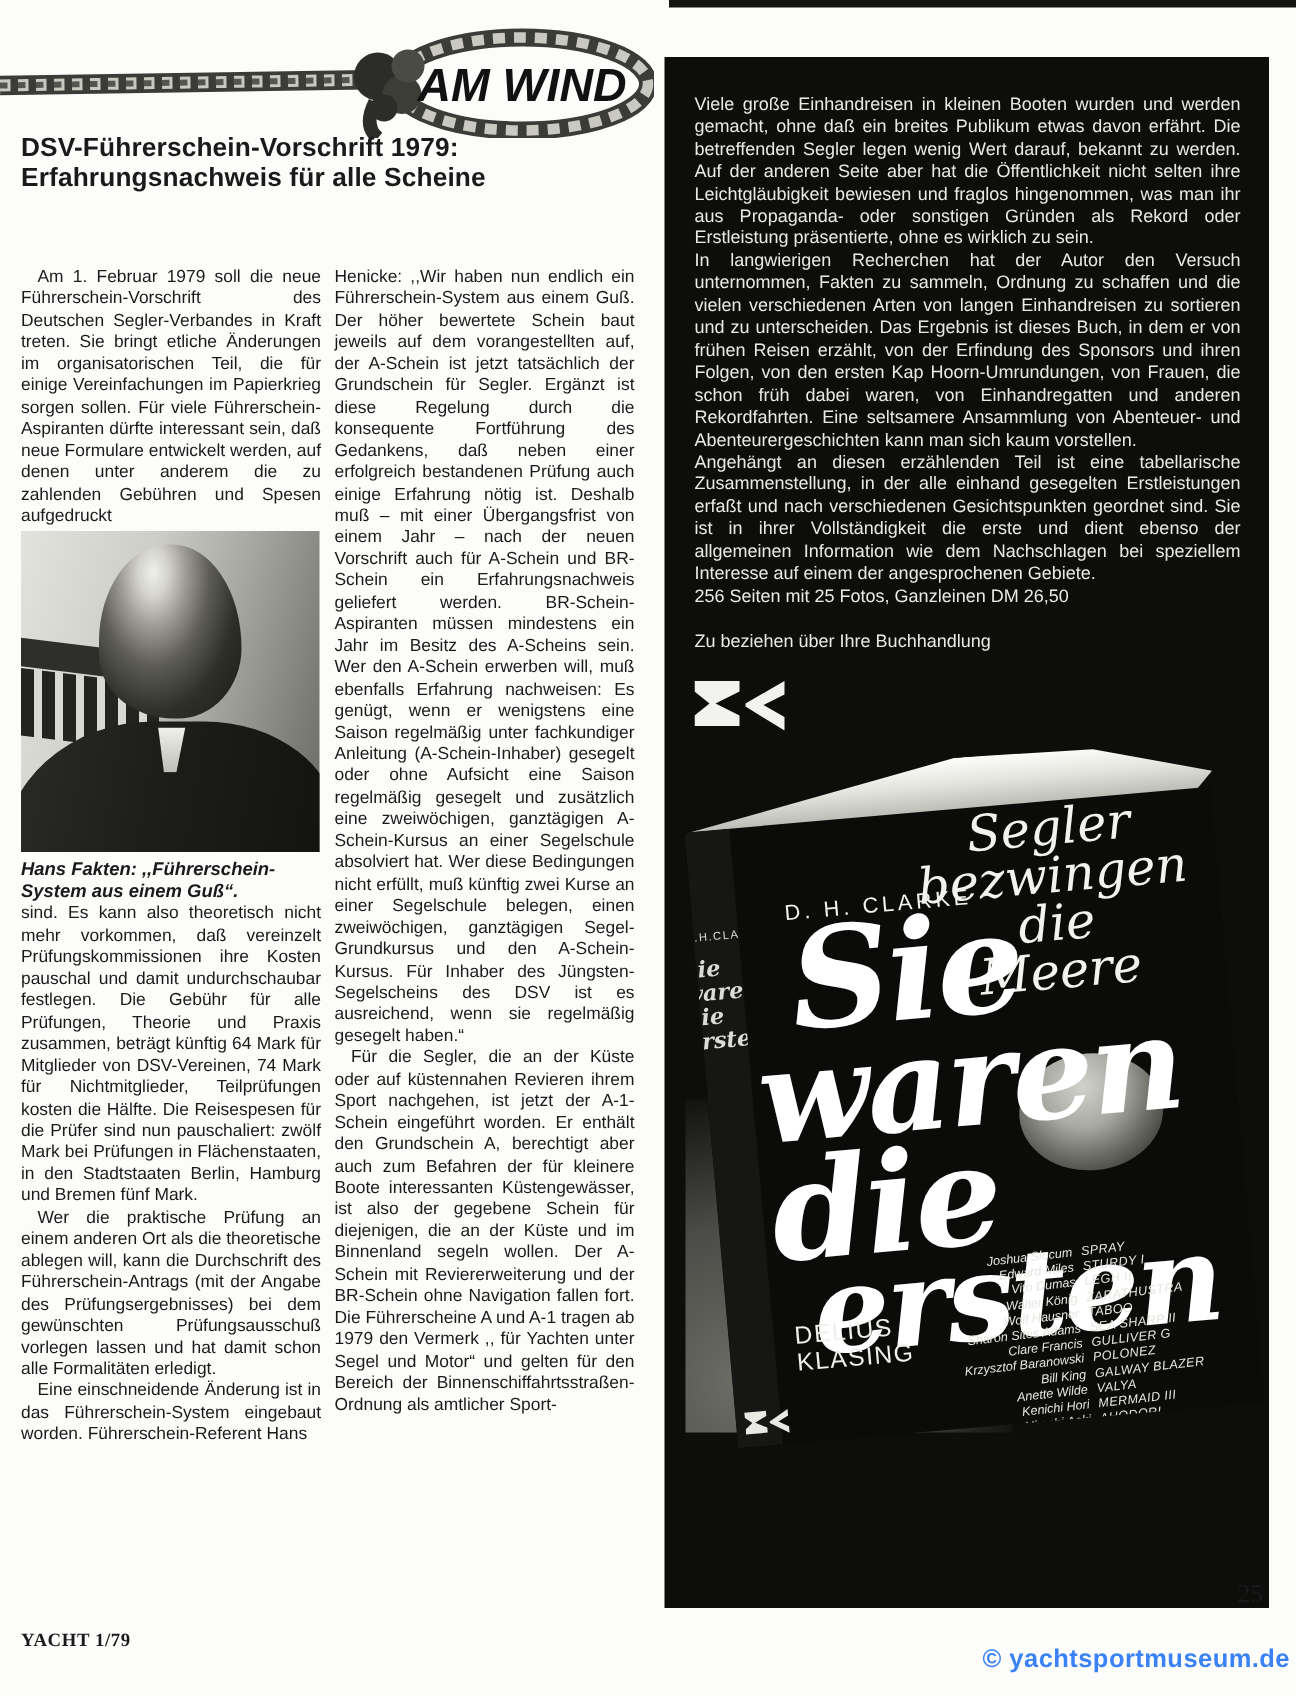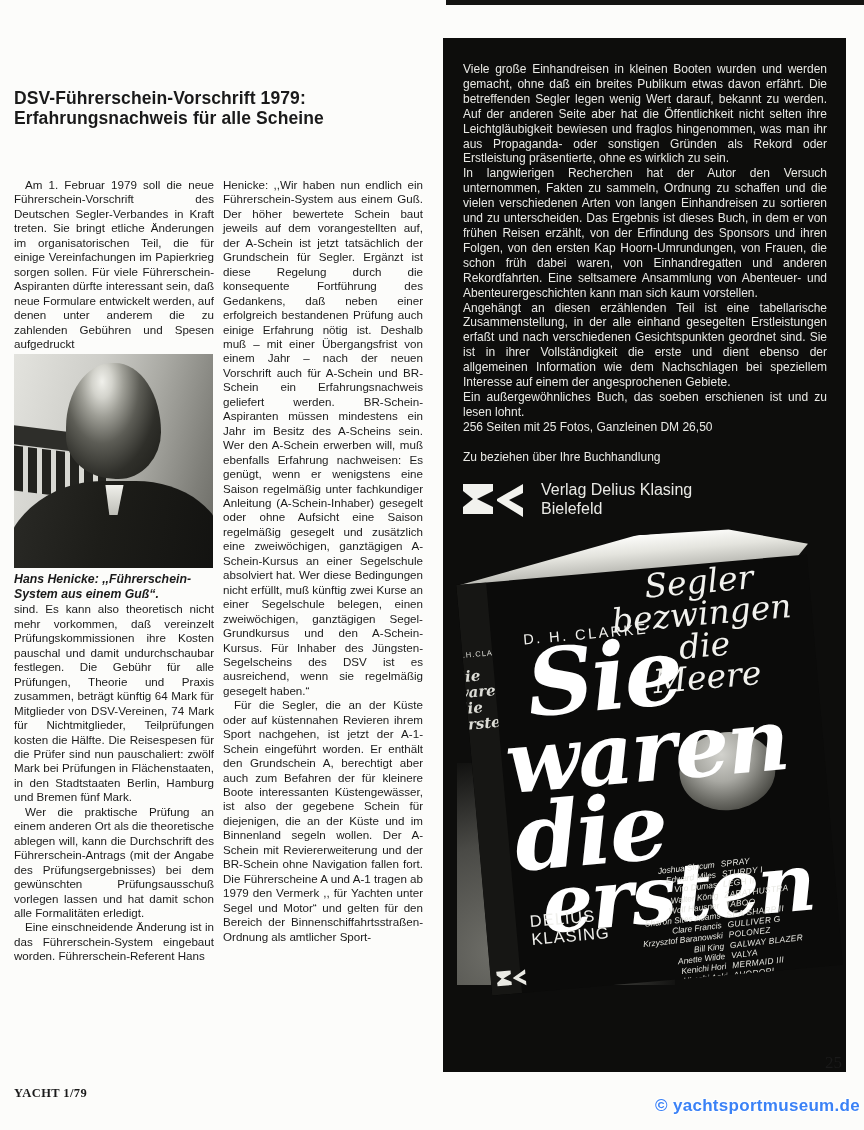--- a/index.html
+++ b/index.html
@@ -78,66 +78,76 @@
   .watermark{position:absolute;right:4px;top:1096px;font-size:17px;font-weight:bold;letter-spacing:.3px;
     color:#3b82f6;text-shadow:0 0 2px #fff,1px 1px 0 #ffffffcc,-1px -1px 0 #ffffffcc,1px -1px 0 #ffffffaa,-1px 1px 0 #ffffffaa;}
 </style>
 </head>
 <body>
 
 <div class="page">
 
   <div class="topline"></div>
 
+  <div class="rope-header">
+    <svg width="436" height="86" viewBox="0 0 436 86">
+      <line x1="0" y1="51" x2="256" y2="47" stroke="#3b3b37" stroke-width="13"></line>
+      <line x1="0" y1="51" x2="256" y2="47" stroke="#c9c9c2" stroke-width="8" stroke-dasharray="7 5"></line>
+      <line x1="0" y1="51" x2="256" y2="47" stroke="#55554f" stroke-width="4" stroke-dasharray="5 7"></line>
+      <ellipse cx="348" cy="50" rx="84" ry="31" fill="#fcfcfa" stroke="#3b3b37" stroke-width="12"></ellipse>
+      <ellipse cx="348" cy="50" rx="84" ry="31" fill="none" stroke="#c9c9c2" stroke-width="7" stroke-dasharray="8 6"></ellipse>
+      <circle cx="252" cy="45" r="16" fill="#2c2c28"></circle>
+      <circle cx="268" cy="57" r="13" fill="#3d3d38"></circle>
+      <circle cx="272" cy="38" r="11" fill="#4b4b46"></circle>
+      <circle cx="256" cy="66" r="9" fill="#2c2c28"></circle>
+      <path d="M250,62 q-8,16 2,24" stroke="#2c2c28" stroke-width="9" fill="none"></path>
+      <text class="amwind-text" x="348" y="61" text-anchor="middle" font-size="31" fill="#111">AM WIND</text>
+    </svg>
+  </div>
 
   <div class="article-title">
     <div>DSV-Führerschein-Vorschrift 1979:</div>
     <div>Erfahrungsnachweis für alle Scheine</div>
   </div>
 
   <div class="cols">
     <div class="col">
       <p class="indent">Am 1. Februar 1979 soll die neue Führerschein-Vorschrift des Deutschen Segler-Verbandes in Kraft treten. Sie bringt etliche Änderungen im organisatorischen Teil, die für einige Vereinfachungen im Papierkrieg sorgen sollen. Für viele Führerschein-Aspiranten dürfte interessant sein, daß neue Formulare entwickelt werden, auf denen unter anderem die zu zahlenden Gebühren und Spesen aufgedruckt</p>
       <div class="photo">
         <div class="ph-railtop"></div>
         <div class="ph-rail"></div>
         <div class="ph-body"></div>
         <div class="ph-collar"></div>
         <div class="ph-head"></div>
       </div>
-      <p class="photo-caption">Hans Henicke: ,,Führerschein-System aus einem Guß“.</p>
+      <p class="photo-caption">Hans Fakten: ,,Führerschein-System aus einem Guß“.</p>
       <p>sind. Es kann also theoretisch nicht mehr vorkommen, daß vereinzelt Prüfungskommissionen ihre Kosten pauschal und damit undurchschaubar festlegen. Die Gebühr für alle Prüfungen, Theorie und Praxis zusammen, beträgt künftig 64 Mark für Mitglieder von DSV-Vereinen, 74 Mark für Nichtmitglieder, Teilprüfungen kosten die Hälfte. Die Reisespesen für die Prüfer sind nun pauschaliert: zwölf Mark bei Prüfungen in Flächenstaaten, in den Stadtstaaten Berlin, Hamburg und Bremen fünf Mark.</p>
       <p class="indent">Wer die praktische Prüfung an einem anderen Ort als die theoretische ablegen will, kann die Durchschrift des Führerschein-Antrags (mit der Angabe des Prüfungsergebnisses) bei dem gewünschten Prüfungsausschuß vorlegen lassen und hat damit schon alle Formalitäten erledigt.</p>
       <p class="indent">Eine einschneidende Änderung ist in das Führerschein-System eingebaut worden. Führerschein-Referent Hans</p>
     </div>
     <div class="col">
       <p>Henicke: ,,Wir haben nun endlich ein Führerschein-System aus einem Guß. Der höher bewertete Schein baut jeweils auf dem vorangestellten auf, der A-Schein ist jetzt tatsächlich der Grundschein für Segler. Ergänzt ist diese Regelung durch die konsequente Fortführung des Gedankens, daß neben einer erfolgreich bestandenen Prüfung auch einige Erfahrung nötig ist. Deshalb muß – mit einer Übergangsfrist von einem Jahr – nach der neuen Vorschrift auch für A-Schein und BR-Schein ein Erfahrungsnachweis geliefert werden. BR-Schein-Aspiranten müssen mindestens ein Jahr im Besitz des A-Scheins sein. Wer den A-Schein erwerben will, muß ebenfalls Erfahrung nachweisen: Es genügt, wenn er wenigstens eine Saison regelmäßig unter fachkundiger Anleitung (A-Schein-Inhaber) gesegelt oder ohne Aufsicht eine Saison regelmäßig gesegelt und zusätzlich eine zweiwöchigen, ganztägigen A-Schein-Kursus an einer Segelschule absolviert hat. Wer diese Bedingungen nicht erfüllt, muß künftig zwei Kurse an einer Segelschule belegen, einen zweiwöchigen, ganztägigen Segel-Grundkursus und den A-Schein-Kursus. Für Inhaber des Jüngsten-Segelscheins des DSV ist es ausreichend, wenn sie regelmäßig gesegelt haben.“</p>
       <p class="indent">Für die Segler, die an der Küste oder auf küstennahen Revieren ihrem Sport nachgehen, ist jetzt der A-1-Schein eingeführt worden. Er enthält den Grundschein A, berechtigt aber auch zum Befahren der für kleinere Boote interessanten Küstengewässer, ist also der gegebene Schein für diejenigen, die an der Küste und im Binnenland segeln wollen. Der A-Schein mit Reviererweiterung und der BR-Schein ohne Navigation fallen fort. Die Führerscheine A und A-1 tragen ab 1979 den Vermerk ,, für Yachten unter Segel und Motor“ und gelten für den Bereich der Binnenschiffahrtsstraßen-Ordnung als amtlicher Sport-</p>
     </div>
   </div>
 
   <div class="mag-footer">YACHT 1/79</div>
 
   <div class="adbox">
     <p>Viele große Einhandreisen in kleinen Booten wurden und werden gemacht, ohne daß ein breites Publikum etwas davon erfährt. Die betreffenden Segler legen wenig Wert darauf, bekannt zu werden. Auf der anderen Seite aber hat die Öffentlichkeit nicht selten ihre Leichtgläubigkeit bewiesen und fraglos hingenommen, was man ihr aus Propaganda- oder sonstigen Gründen als Rekord oder Erstleistung präsentierte, ohne es wirklich zu sein.</p>
     <p>In langwierigen Recherchen hat der Autor den Versuch unternommen, Fakten zu sammeln, Ordnung zu schaffen und die vielen verschiedenen Arten von langen Einhandreisen zu sortieren und zu unterscheiden. Das Ergebnis ist dieses Buch, in dem er von frühen Reisen erzählt, von der Erfindung des Sponsors und ihren Folgen, von den ersten Kap Hoorn-Umrundungen, von Frauen, die schon früh dabei waren, von Einhandregatten und anderen Rekordfahrten. Eine seltsamere Ansammlung von Abenteuer- und Abenteurergeschichten kann man sich kaum vorstellen.</p>
     <p>Angehängt an diesen erzählenden Teil ist eine tabellarische Zusammenstellung, in der alle einhand gesegelten Erstleistungen erfaßt und nach verschiedenen Gesichtspunkten geordnet sind. Sie ist in ihrer Vollständigkeit die erste und dient ebenso der allgemeinen Information wie dem Nachschlagen bei speziellem Interesse auf einem der angesprochenen Gebiete.</p>
-    <p>Ein außergewöhnliches Buch, das soeben erschienen ist und zu lesen lohnt.</p>
     <p>256 Seiten mit 25 Fotos, Ganzleinen DM 26,50</p>
     <p class="ad-order">Zu beziehen über Ihre Buchhandlung</p>
 
     <div class="pub-row">
       <svg width="62" height="36" viewBox="0 0 62 36">
         <polygon fill="#f2f2ee" points="0,3 30,3 30,10 14,18 30,26 30,33 0,33 0,26 10,18 0,10"></polygon>
         <polygon fill="#f2f2ee" points="34,18 60,3 60,12 46,19 60,27 60,36 34,20"></polygon>
       </svg>
-      <div class="pub-name">
-        <div>Verlag Delius Klasing</div>
-        <div>Bielefeld</div>
-      </div>
     </div>
 
     <div class="book-wrap">
       <div class="book-bg"></div>
       <div class="book">
         <div class="book-top"></div>
         <div class="book-front">
           <div class="spine">
             <div class="spine-author">D.H.CLARKE</div>
             <div class="spine-title">Sie waren die ersten</div>

